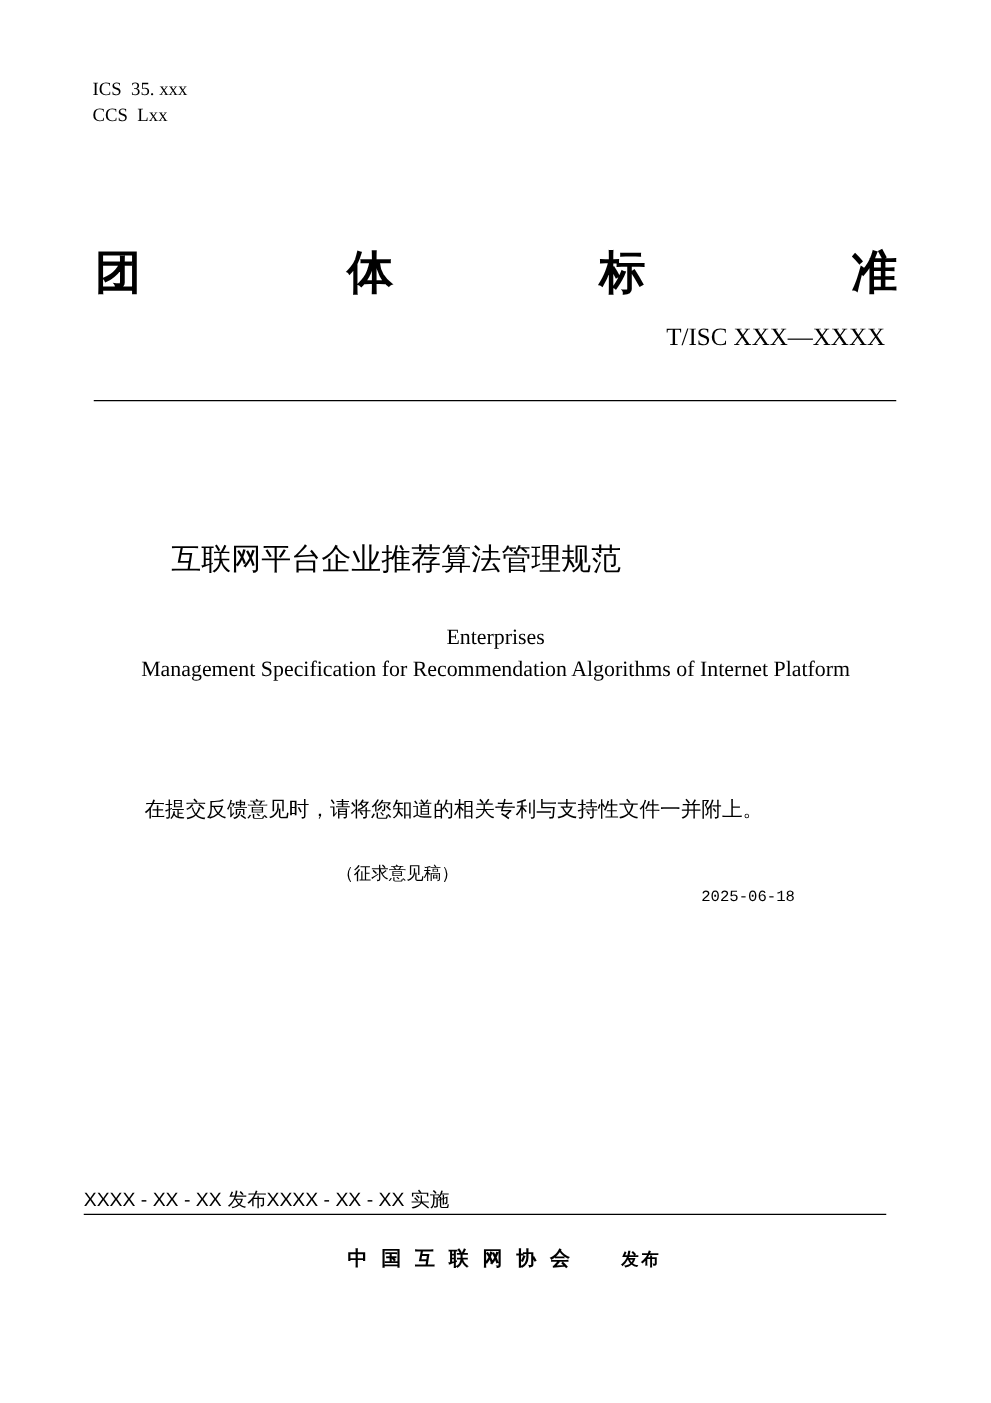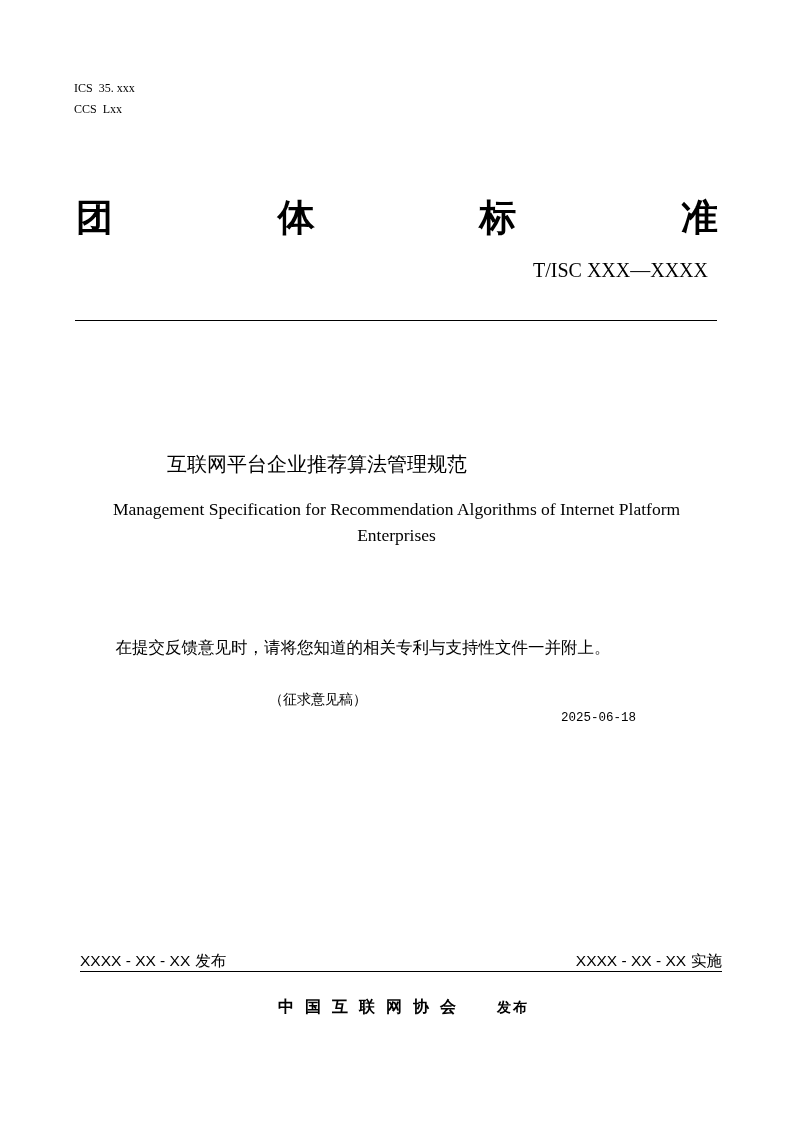--- a/index.html
+++ b/index.html
@@ -11,23 +11,23 @@
       width: 793px;
       height: 1122px;
       position: relative;
       overflow: hidden;
       color: #000000;
     }
     .abs { position: absolute; }
 
     .codes {
       left: 74px;
-      top: 78px;
+      top: 62px;
       font-family: "Liberation Serif", "DejaVu Serif", serif;
-      font-size: 12px;
+      font-size: 15px;
       line-height: 21px;
     }
     .codes div { white-space: pre; }
 
     .std-type {
       left: 76px;
       top: 194px;
       width: 642px;
       height: 46px;
       display: flex;
@@ -52,25 +52,25 @@
     .rule-top {
       left: 75px;
       top: 320px;
       width: 642px;
       height: 0;
       border-top: 1.3px solid #000;
     }
 
     .title-cn {
       left: 0;
-      top: 439px;
+      top: 422px;
       width: 634px;
       text-align: center;
       font-family: "DejaVu Sans", "Liberation Sans", sans-serif;
-      font-size: 20px;
+      font-size: 24px;
       line-height: 50px;
       letter-spacing: 0px;
     }
 
     .title-en {
       left: 80px;
       top: 496px;
       width: 633px;
       text-align: center;
       font-family: "Liberation Serif", "DejaVu Serif", serif;
@@ -102,27 +102,27 @@
       left: 0;
       top: 708px;
       width: 636px;
       text-align: right;
       font-family: "Liberation Mono", "DejaVu Sans Mono", monospace;
       font-size: 12.5px;
       line-height: 20px;
     }
 
     .release-line {
-      left: 80px;
+      left: 67px;
       top: 949px;
       width: 642px;
       height: 22px;
       border-bottom: 1.3px solid #000;
       display: flex;
-      justify-content: space-between;
+      justify-content: flex-start;
       align-items: flex-end;
       font-family: "DejaVu Sans", "Liberation Sans", sans-serif;
       font-size: 15.5px;
       line-height: 20px;
     }
     .release-line .dates {
       font-family: "Liberation Sans", "DejaVu Sans", sans-serif;
       letter-spacing: 0px;
     }
 
@@ -165,22 +165,22 @@
   <span>准</span>
 </div>
 
 <div class="abs std-number">T/ISC XXX—XXXX</div>
 
 <div class="abs rule-top"></div>
 
 <div class="abs title-cn">互联网平台企业推荐算法管理规范</div>
 
 <div class="abs title-en">
+  <div>Enterprises</div>
   <div>Management Specification for Recommendation Algorithms of Internet Platform</div>
-  <div>Enterprises</div>
 </div>
 
 <div class="abs notice">在提交反馈意见时，请将您知道的相关专利与支持性文件一并附上。</div>
 
 <div class="abs draft">（征求意见稿）</div>
 
 <div class="abs date">2025-06-18</div>
 
 <div class="abs release-line">
   <div>

